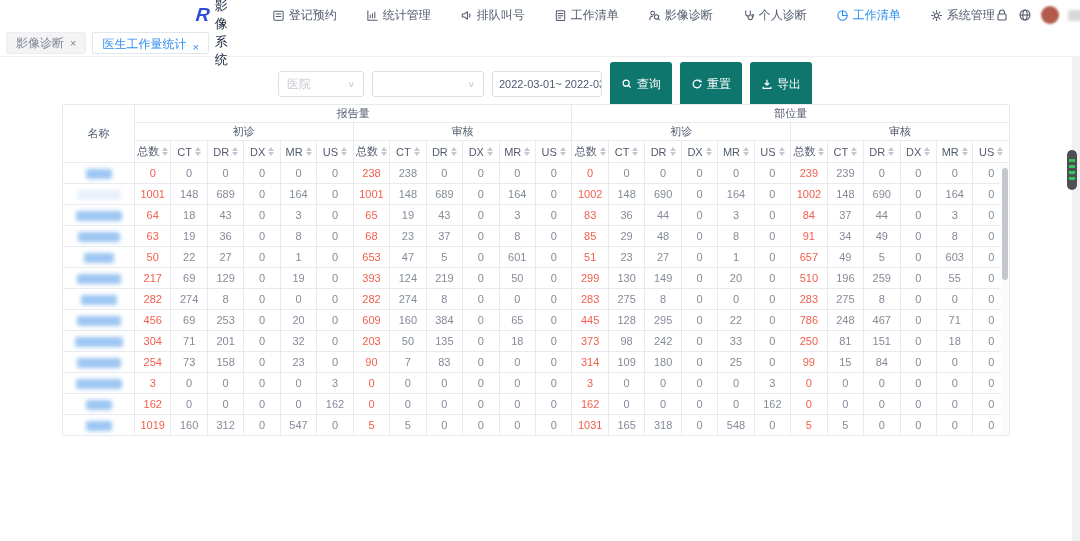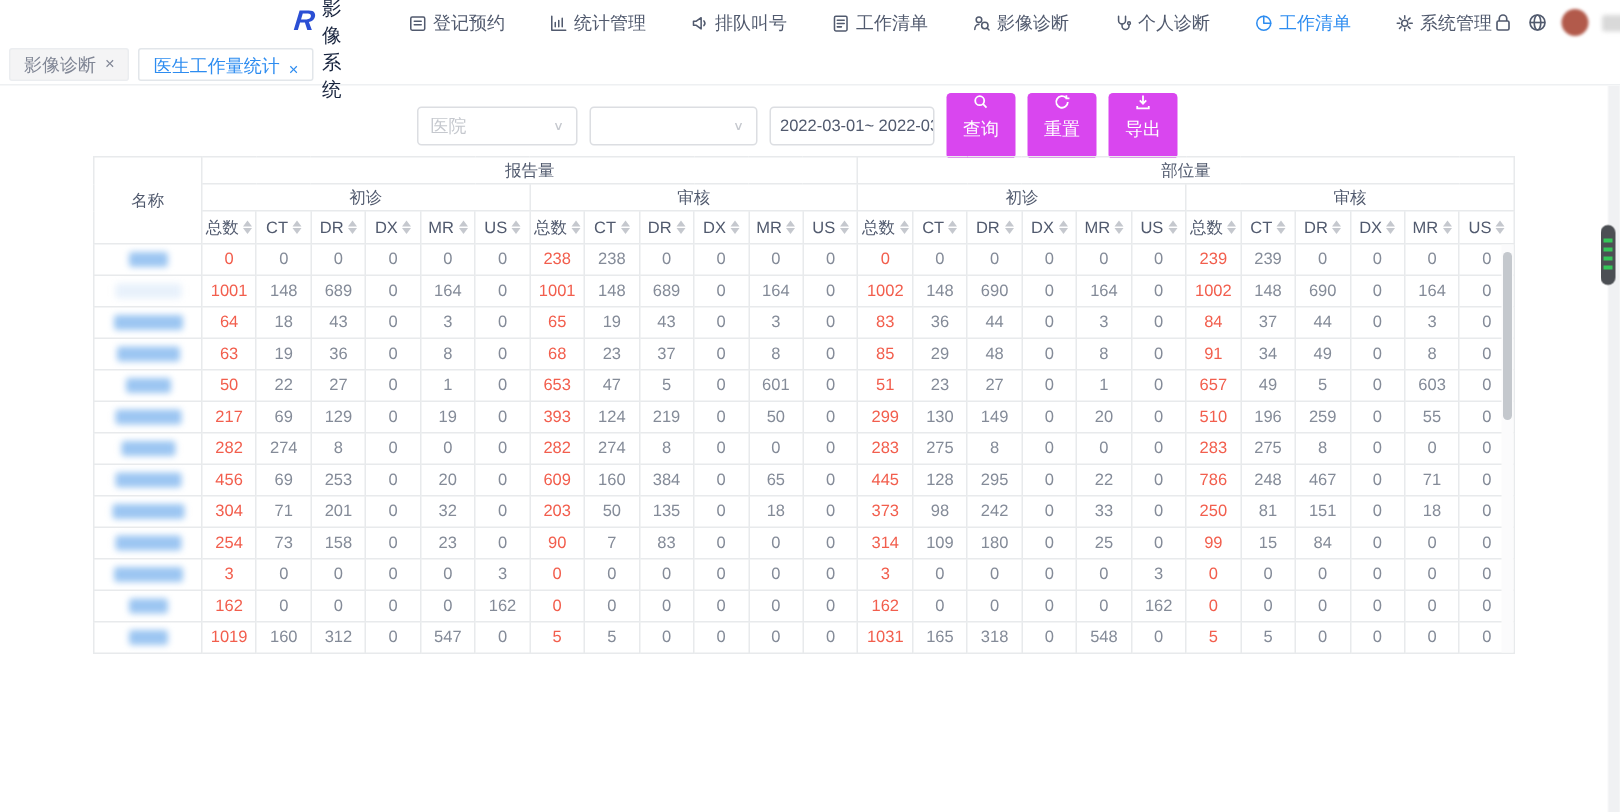--- a/index.html
+++ b/index.html
@@ -25,30 +25,30 @@
   .tabbar { height:27px; background:#fff; border-bottom:1px solid #eef0f2;
     display:flex; align-items:center; padding-left:6px; gap:6px; }
   .tab { height:22px; display:flex; align-items:center; gap:6px; padding:0 9px; font-size:12px;
     background:#f4f4f5; color:#808695; border:1px solid #ebedf0; border-radius:2px; cursor:pointer; white-space:nowrap; }
   .tab.active { background:#fff; color:#2d8cf0; border-color:#e2e6ea;align-items:flex-end; }
   .tab-close { font-size:11px; line-height:1; }
 
   
   main { padding-top:14px; }
   .filters { display:flex; align-items:center; gap:8px; margin:0 0 7px 278px; height:26px; }
-  .select { width:107px; height:26px; border:1px solid #dcdee2; border-radius:3px; background:#fff;
+  .select { width:86px; height:26px; border:1px solid #dcdee2; border-radius:3px; background:#fff;
     display:flex; align-items:center; justify-content:space-between; padding:0 8px;
     font-size:12px; color:#c5c8ce; cursor:pointer; }
   .select.s2 { width:112px; }
   .chev { color:#c5c8ce; font-size:10px; transform:scaleY(.8); }
   .date-input { width:110px; height:26px; border:1px solid #dcdee2; border-radius:3px; background:#fff;
     display:flex; align-items:center; padding:0 6px; font-size:11px; color:#515a6e;
     overflow:hidden; white-space:nowrap; cursor:text; }
-  .btn { height:44px; background:#d946ef; color:#fff; border:none; border-radius:3px; font-size:12px;
-    display:flex; align-items:center; gap:4px; padding:0 11px; cursor:pointer;flex-direction:column; }
+  .btn { height:44px; background:#0f766e; color:#fff; border:none; border-radius:3px; font-size:12px;
+    display:flex; align-items:center; gap:4px; padding:0 11px; cursor:pointer; }
   .btn svg { display:block; }
 
   
   .table-wrap { position:relative; margin-left:62px; width:948px; }
   table { width:100%; border-collapse:collapse; table-layout:fixed; font-size:11px; }
   th,td { border:1px solid #e8eaec; text-align:center; padding:0; overflow:hidden; white-space:nowrap; }
   th { color:#515a6e; font-weight:400; height:18px; background:#fff; }
   th.leaf { height:22px; }
   .leaf-in { display:inline-flex; align-items:center; gap:3px;justify-content:center; }
   td { height:21px; color:#848b98; }

